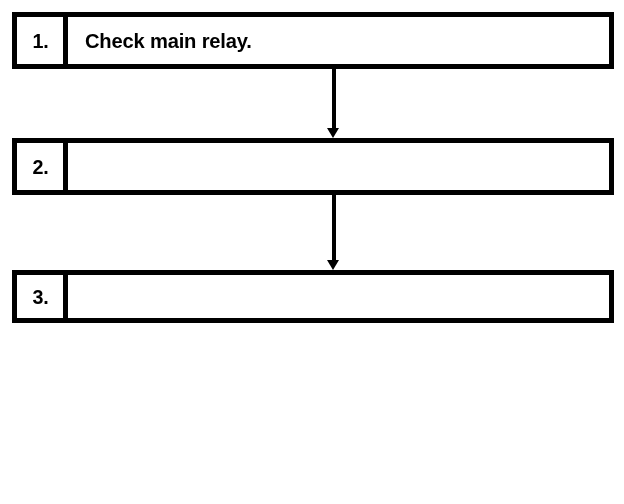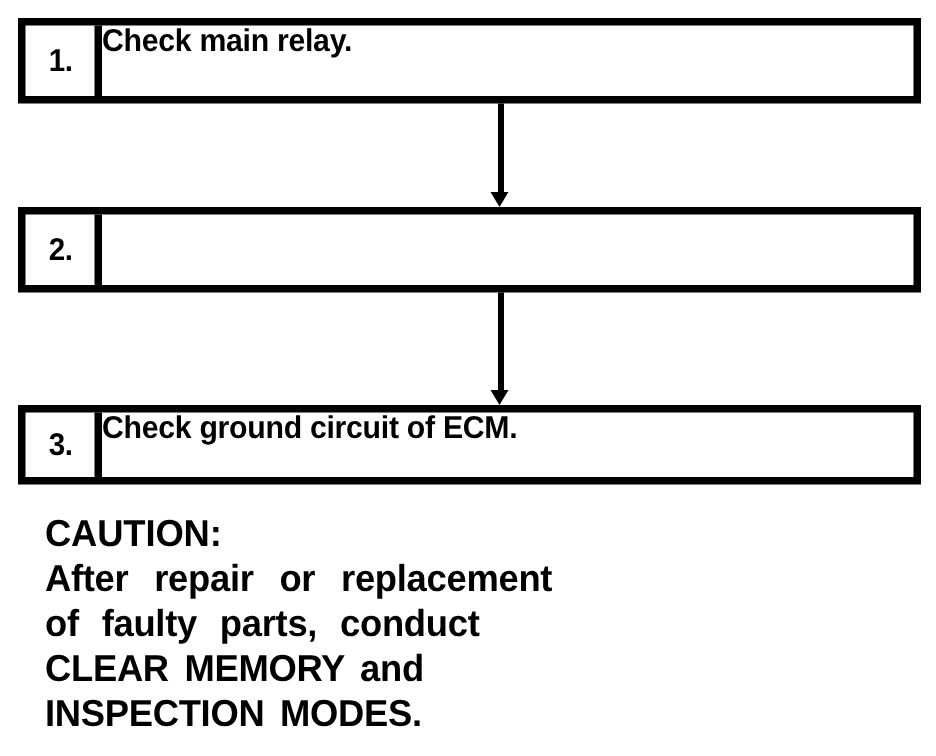--- a/index.html
+++ b/index.html
@@ -54,20 +54,22 @@
     font-size: 21px;
     font-weight: bold;
     letter-spacing: -0.3px;
     line-height: 1;
     transform: scaleX(0.94);
   }
 
   .step-label-cell {
     flex: 1 1 auto;
     display: flex;
+    align-items: center;
+    padding-left: 17px;
     box-sizing: border-box;
   }
   .step-label {
     font-size: 21px;
     font-weight: bold;
     letter-spacing: -0.2px;
     line-height: 1;
     white-space: nowrap;
     transform: scaleX(0.96);
     transform-origin: left center;
@@ -151,26 +153,16 @@
 
   <div class="connector arrow-2">
     <div class="shaft"></div>
     <div class="head"></div>
   </div>
 
   <div class="step-box box-3">
     <div class="step-number-cell">
       <span class="step-number">3.</span>
     </div>
-    <div class="step-label-cell">
-      <span class="step-label">Check ground circuit of ECM.</span>
-    </div>
   </div>
 
-  <div id="caution-block">
-    <div class="caution-line heading">CAUTION:</div>
-    <div class="caution-line spaced-wide">After repair or replacement</div>
-    <div class="caution-line spaced-mid">of faulty parts, conduct</div>
-    <div class="caution-line spaced-tight">CLEAR MEMORY and</div>
-    <div class="caution-line spaced-tight">INSPECTION MODES.</div>
-  </div>
 
 </div>
 
 </body></html>

